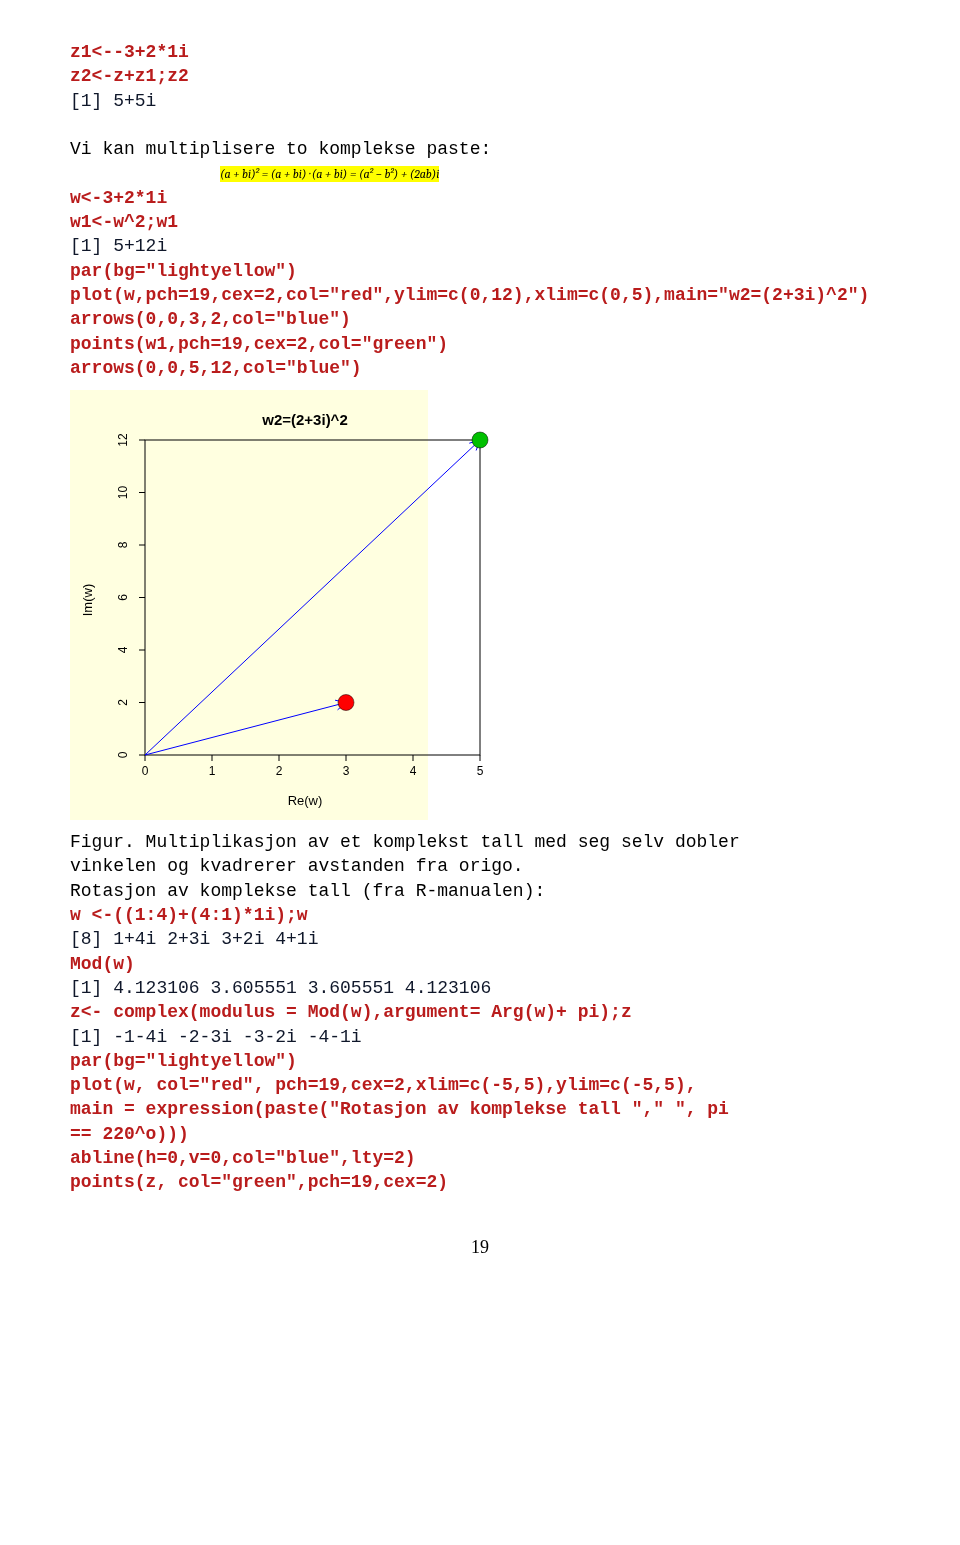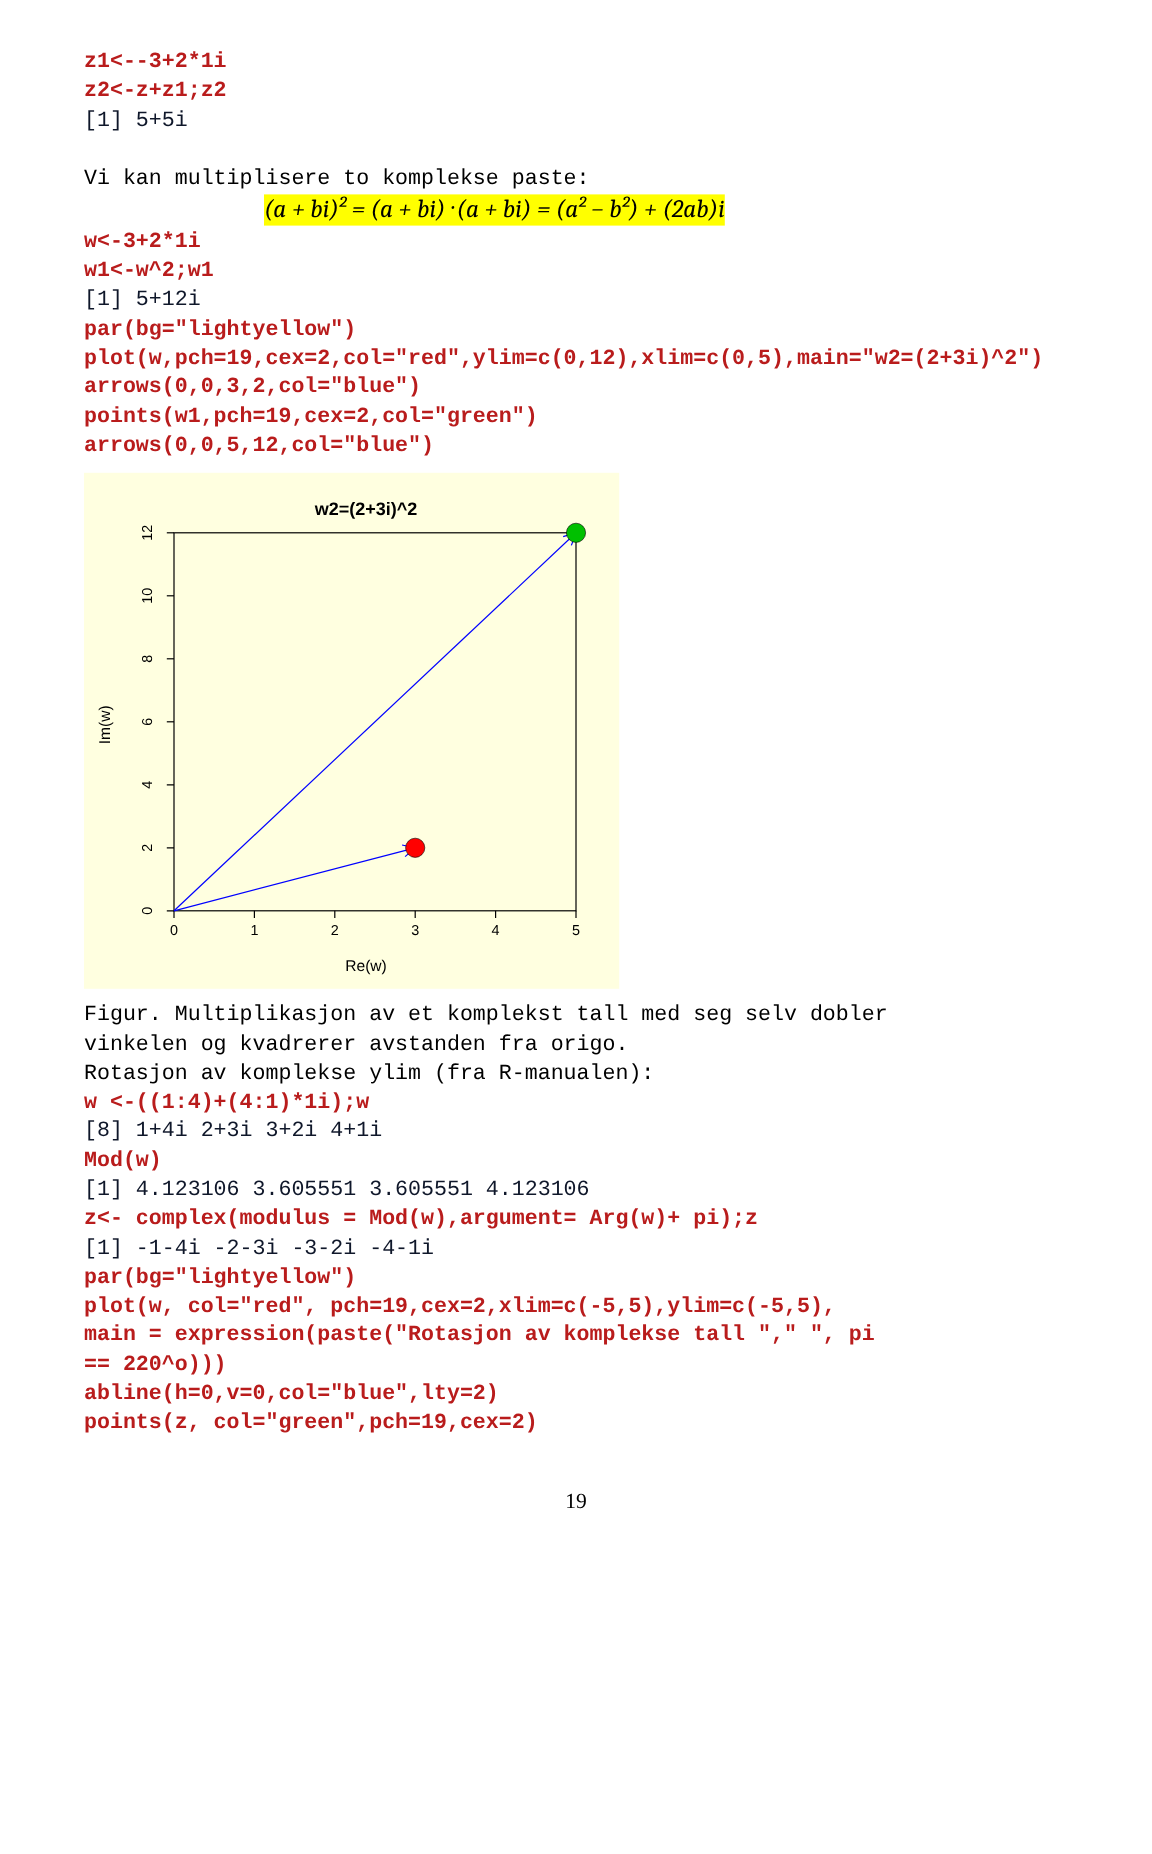--- a/index.html
+++ b/index.html
@@ -7,28 +7,27 @@
     padding: 40px 70px 20px 70px;
     font-family: "Courier New", monospace;
     font-size: 18px;
     background: #fff;
     color: #000;
     width: 820px;
   }
   .red { color: #b91c1c; font-weight: bold; }
   .blue { color: #0f172a; }
   .highlight { background: #ffff00; padding: 1px 0; }
-  .math { font-family: Cambria, "Times New Roman", serif; font-size: 21px; font-style: italic; }
+  .math { font-family: Cambria, "Times New Roman", serif; font-size: 12px; font-style: italic; }
   .plot-wrap {
     background: #ffffe0;
-    width: 406px;
+    width: 358px;
     height: 430px;
     margin: 10px 0 10px 0;
     position: relative;
-    padding-left: 40px;
   }
   svg.chart { position: absolute; top: 0; left: 0; }
   .page-num { text-align: center; font-family: "Times New Roman", serif; font-size: 18px; margin-top: 42px; }
   .tick-label { font-family: Arial, sans-serif; font-size: 12px; fill: #000; }
   .axis-label { font-family: Arial, sans-serif; font-size: 13px; fill: #000; }
   .chart-title { font-family: Arial, sans-serif; font-size: 15px; font-weight: bold; fill: #000; }
   .line { margin: 0; line-height: 1.35; white-space: pre; }
 </style>
 </head>
 <body>
@@ -99,21 +98,21 @@
         <circle cx="276" cy="312.5" r="8" fill="red" stroke="#000" stroke-width="0.5"></circle>
         <circle cx="410" cy="50" r="8" fill="#00c000" stroke="#000" stroke-width="0.5"></circle>
       </g>
   <text class="axis-label" x="235" y="415" text-anchor="middle">Re(w)</text>
   <text class="axis-label" x="22" y="210" text-anchor="middle" transform="rotate(-90 22 210)">Im(w)</text>
 </svg>
 </div>
 
 <p class="line">Figur. Multiplikasjon av et komplekst tall med seg selv dobler</p>
 <p class="line">vinkelen og kvadrerer avstanden fra origo.</p>
-<p class="line">Rotasjon av komplekse ylim (fra R-manualen):</p>
+<p class="line">Rotasjon av komplekse tall (fra R-manualen):</p>
 <p class="line red">w &lt;-((1:4)+(4:1)*1i);w</p>
 <p class="line blue">[8] 1+4i 2+3i 3+2i 4+1i</p>
 <p class="line red">Mod(w)</p>
 <p class="line blue">[1] 4.123106 3.605551 3.605551 4.123106</p>
 <p class="line red">z&lt;- complex(modulus = Mod(w),argument= Arg(w)+ pi);z</p>
 <p class="line blue">[1] -1-4i -2-3i -3-2i -4-1i</p>
 <p class="line red">par(bg="lightyellow")</p>
 <p class="line red">plot(w, col="red", pch=19,cex=2,xlim=c(-5,5),ylim=c(-5,5),</p>
 <p class="line red">main = expression(paste("Rotasjon av komplekse tall "," ", pi</p>
 <p class="line red">== 220^o)))</p>

